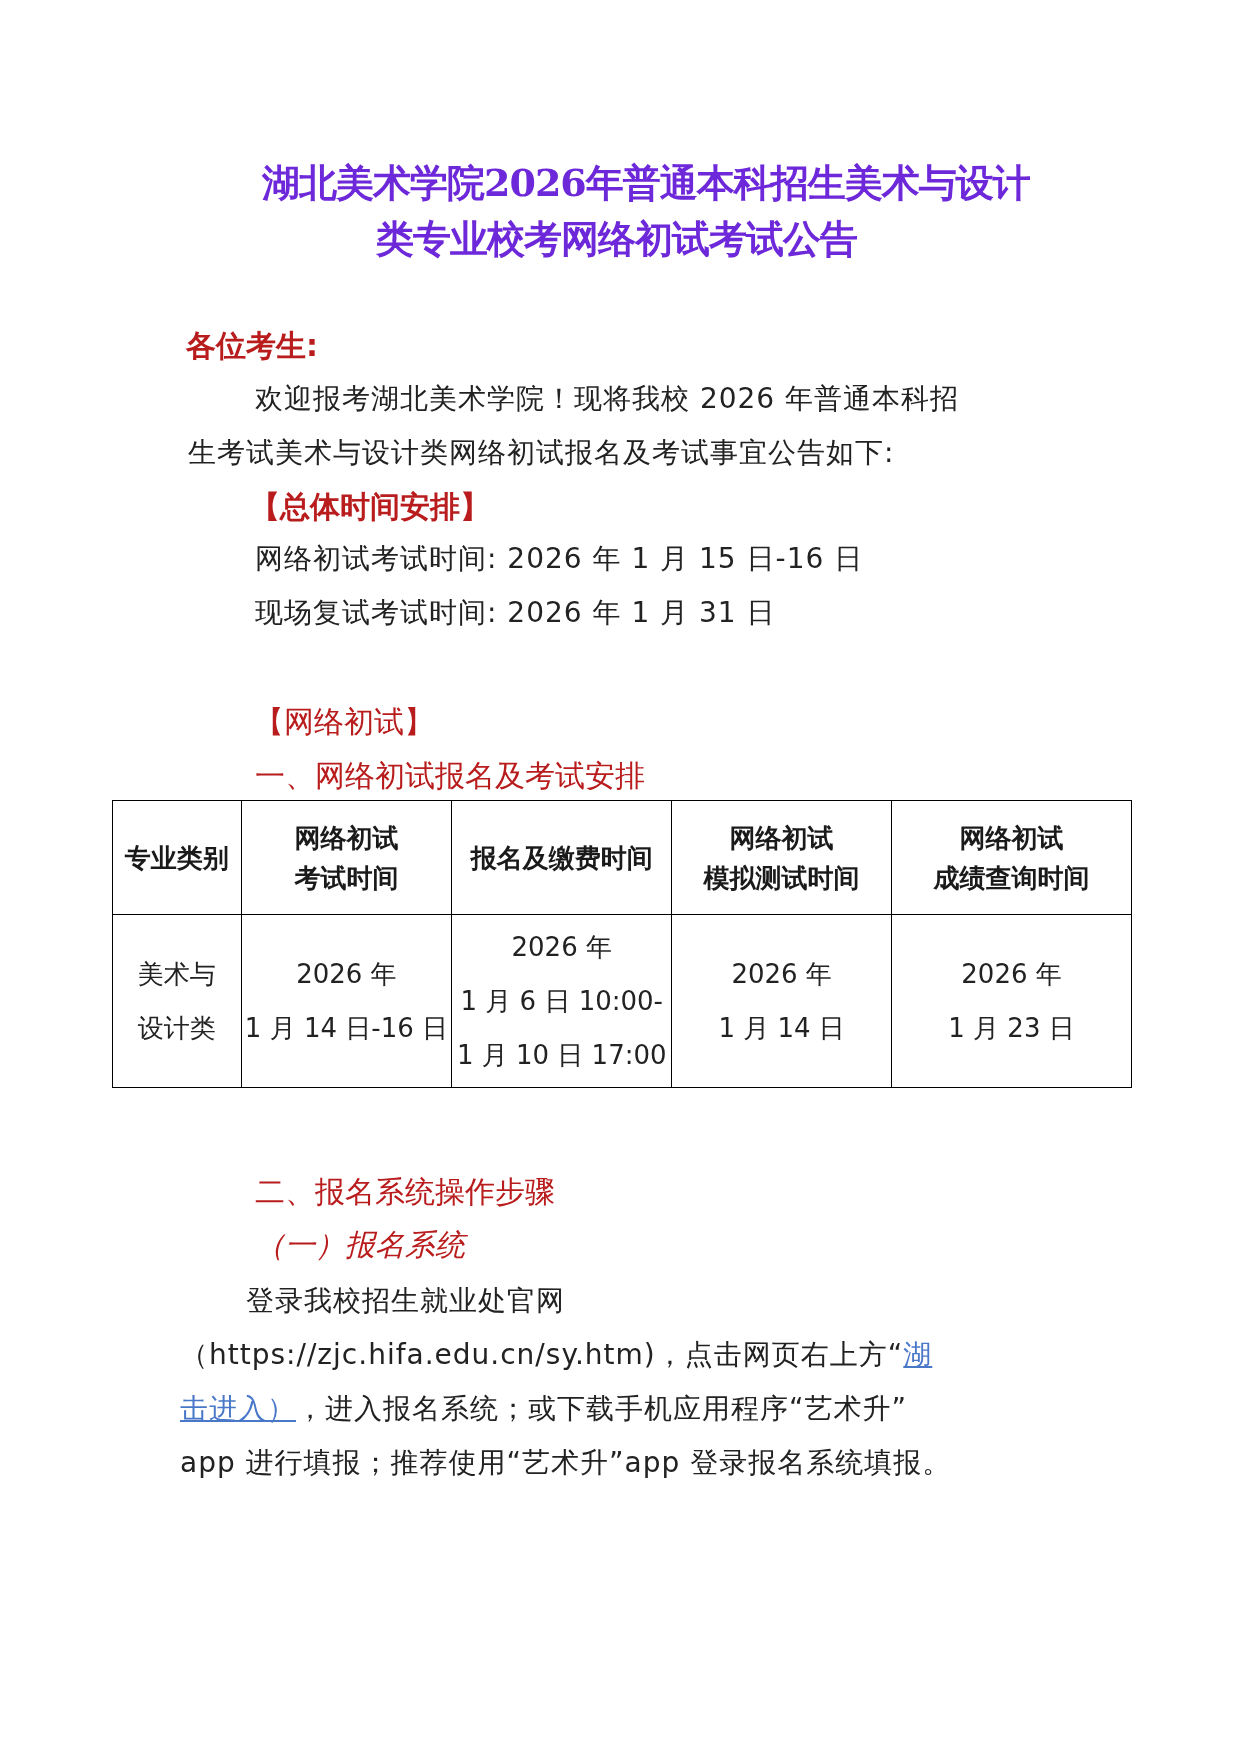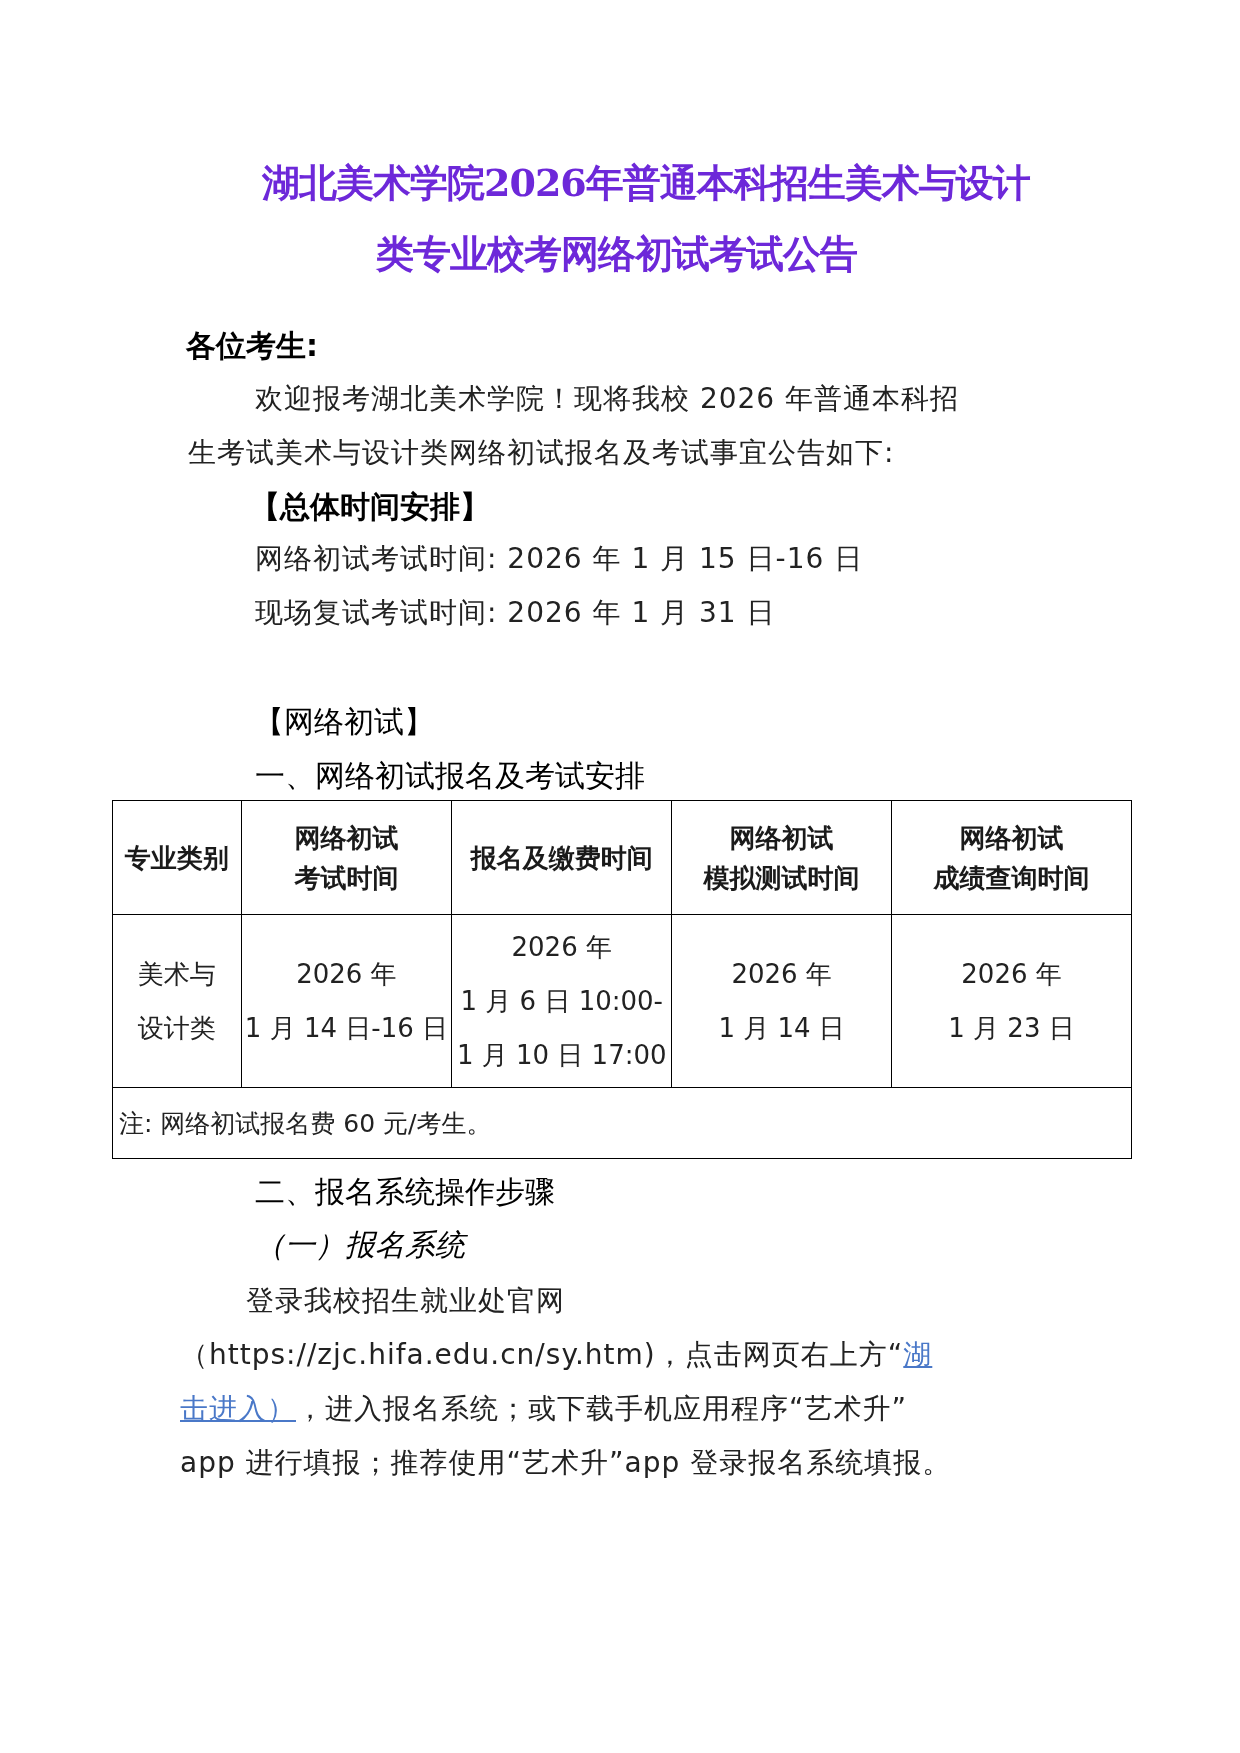--- a/index.html
+++ b/index.html
@@ -1,38 +1,38 @@
 <!DOCTYPE html>
 <html><head>
 <meta charset="utf-8">
 <style>
   html, body { margin: 0; padding: 0; background: #ffffff; }
   body { width: 1240px; height: 1753px; position: relative; overflow: hidden;
          font-family: "DejaVu Serif", "Liberation Serif", serif; color: #111; }
   .abs { position: absolute; white-space: nowrap; }
   .title { font-family: "DejaVu Serif", serif; font-weight: bold; font-size: 38px; letter-spacing: -1px; color: #6d28d9; }
-  .bold { font-family: "DejaVu Sans", sans-serif; font-weight: bold; font-size: 30px; color: #000000; text-align: center; }
+  .bold { font-family: "DejaVu Sans", sans-serif; font-weight: bold; font-size: 30px; color: #b91c1c; text-align: center; }
   .body { font-family: "DejaVu Sans", sans-serif; font-size: 28px; letter-spacing: 1px; color: #222; text-align: center; }
   table.exam { position: absolute; left: 112px; top: 800px; width: 1020px; border-collapse: collapse;
                font-family: "DejaVu Sans", sans-serif; color: #222; }
   table.exam td { border: 1.5px solid #000; text-align: center; vertical-align: middle; padding: 0; }
   table.exam tr.head td { height: 113px; font-size: 26px; line-height: 40px; font-weight: bold; color: #1a1a1a; }
   table.exam tr.data td { height: 172px; font-size: 26px; line-height: 54px; }
   table.exam tr.note td { height: 70px; text-align: left; padding-left: 6px; font-size: 25px; }
   .line { display: block; }
   .para { position: absolute; left: 180px; width: 880px; font-family: "DejaVu Sans", sans-serif;
           font-size: 28px; line-height: 54px; color: #222; letter-spacing: 1px; }
   .para .indent { padding-left: 66px; }
   a.link { color: #4a78c8; text-decoration: underline; text-decoration-color: #4a78c8; }
 </style>
 </head>
 <body>
 
 <div class="abs title" style="left:262px; top:158px;">湖北美术学院2026年普通本科招生美术与设计</div>
-<div class="abs title" style="left:376px; top:229px;">类专业校考网络初试考试公告</div>
+<div class="abs title" style="left:376px; top:214px;">类专业校考网络初试考试公告</div>
 
 <div class="abs bold" style="left:186px; top:326px;">各位考生:</div>
 
 <div class="abs body" style="left:255px; top:380px;">欢迎报考湖北美术学院！现将我校 2026 年普通本科招</div>
 <div class="abs body" style="left:188px; top:434px;">生考试美术与设计类网络初试报名及考试事宜公告如下:</div>
 
 <div class="abs bold" style="left:250px; top:487px;">【总体时间安排】</div>
 <div class="abs body" style="left:255px; top:540px;">网络初试考试时间: 2026 年 1 月 15 日-16 日</div>
 <div class="abs body" style="left:255px; top:594px;">现场复试考试时间: 2026 年 1 月 31 日</div>
 
@@ -84,23 +84,20 @@
     </td>
     <td>
       <span class="line">2026 年</span>
       <span class="line">1 月 14 日</span>
     </td>
     <td>
       <span class="line">2026 年</span>
       <span class="line">1 月 23 日</span>
     </td>
   </tr>
-  <tr class="note">
-    <td colspan="5">注: 网络初试报名费 60 元/考生。</td>
-  </tr>
 </tbody>
   </table>
 
 <div class="abs bold" style="left:255px; top:1172px; font-weight:normal;">二、报名系统操作步骤</div>
 <div class="abs bold" style="left:255px; top:1225px; font-weight:normal;font-style:italic;">（一）报名系统</div>
 
 <div class="para" style="top:1274px;">
   <span class="line indent">登录我校招生就业处官网</span>
   <span class="line"><span>（https://zjc.hifa.edu.cn/sy.htm)，点击网页右上方“</span><a class="link">湖</a></span>
   <span class="line"><a class="link">击进入）</a><span>，进入报名系统；或下载手机应用程序“艺术升”</span></span>

